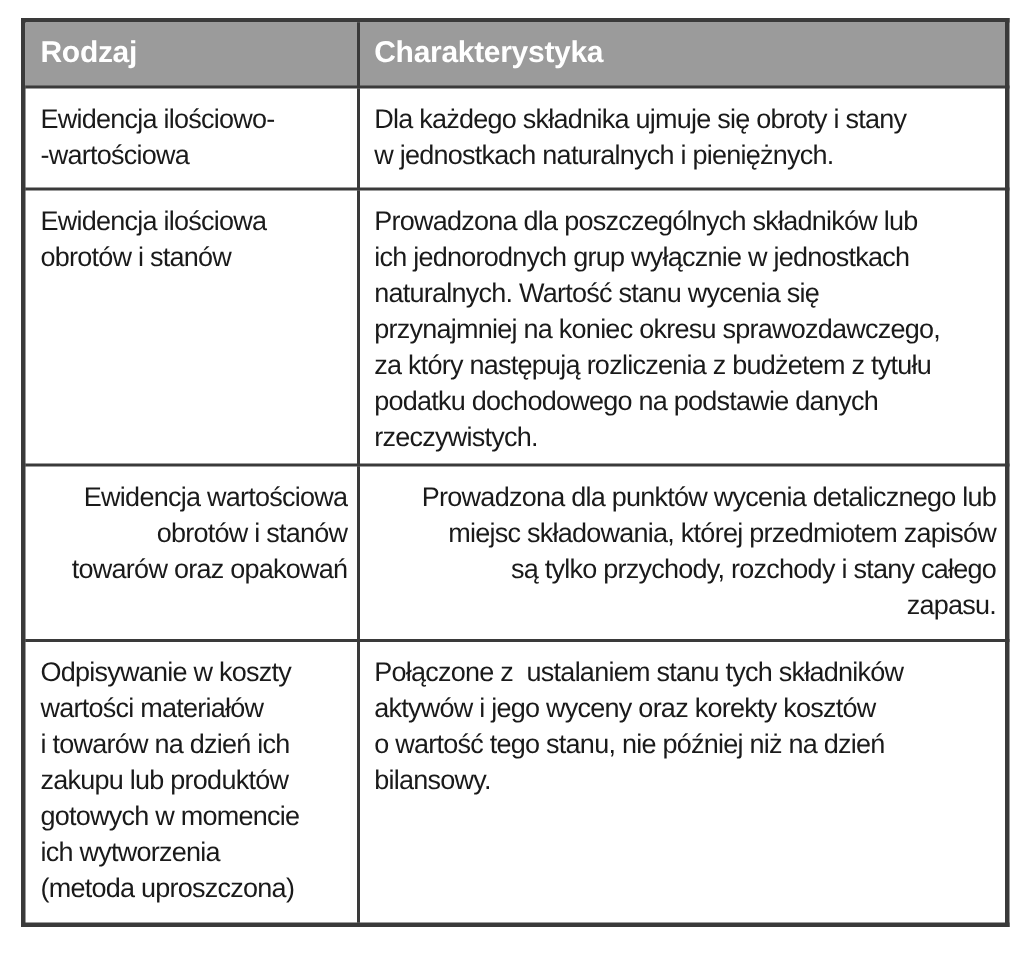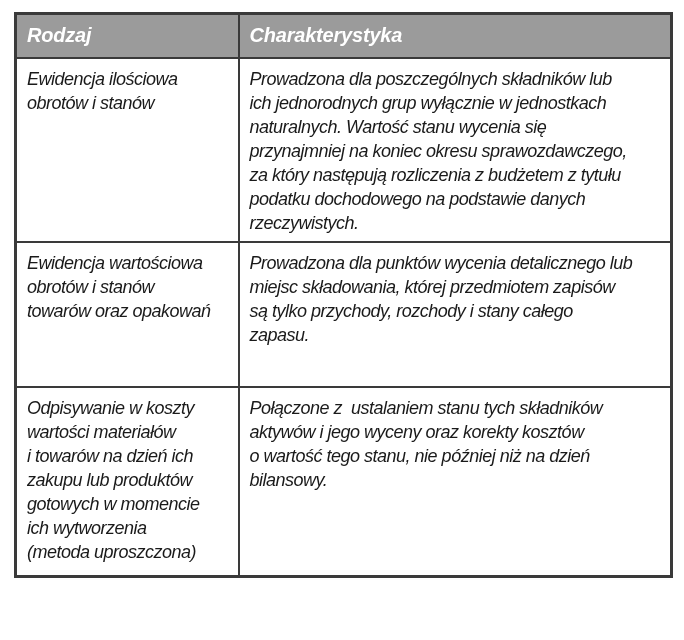--- a/index.html
+++ b/index.html
@@ -12,21 +12,20 @@
   *{box-sizing:border-box;margin:0;padding:0;}
   html,body{
     width:684px;height:640px;
     background:var(--page_bg);
     font-family:"Liberation Sans",sans-serif;
     color:var(--text_color);
   }
   .page{
     width:684px;height:640px;
     padding:12px 14px;
-    font-style:italic;
   }
   table.classification{
     width:656px;
     border-collapse:collapse;
     border:3px solid var(--border_color);
     table-layout:fixed;
   }
   col.c-rodzaj{width:223px;}
   col.c-charakterystyka{width:433px;}
   th,td{
@@ -47,39 +46,45 @@
   }
   tbody td{
     vertical-align:top;
     padding:8px 6px 6px 10px;
     font-size:18px;
     line-height:24px;
     letter-spacing:-0.5px;
   }
   tr.r-0{height:68px;}
   tr.r-1{height:184px;}
-  tr.r-2{height:145px;}
+  tr.r-2{height:117px;text-align:right;}
   tr.r-3{height:190px;}
 </style>
 </head>
 <body>
 
 <div class="page">
   <table class="classification">
     <colgroup>
       <col class="c-rodzaj">
       <col class="c-charakterystyka">
     </colgroup>
     <thead>
       <tr>
         <th>Rodzaj</th>
         <th>Charakterystyka</th>
       </tr>
     </thead>
     <tbody>
+      <tr class="r-0">
+        <td>Ewidencja ilościowo-
+-wartościowa</td>
+        <td>Dla każdego składnika ujmuje się obroty i stany
+w jednostkach naturalnych i pieniężnych.</td>
+      </tr>
       <tr class="r-1">
         <td>Ewidencja ilościowa
 obrotów i stanów</td>
         <td>Prowadzona dla poszczególnych składników lub
 ich jednorodnych grup wyłącznie w jednostkach
 naturalnych. Wartość stanu wycenia się
 przynajmniej na koniec okresu sprawozdawczego,
 za który następują rozliczenia z budżetem z tytułu
 podatku dochodowego na podstawie danych
 rzeczywistych.</td>

